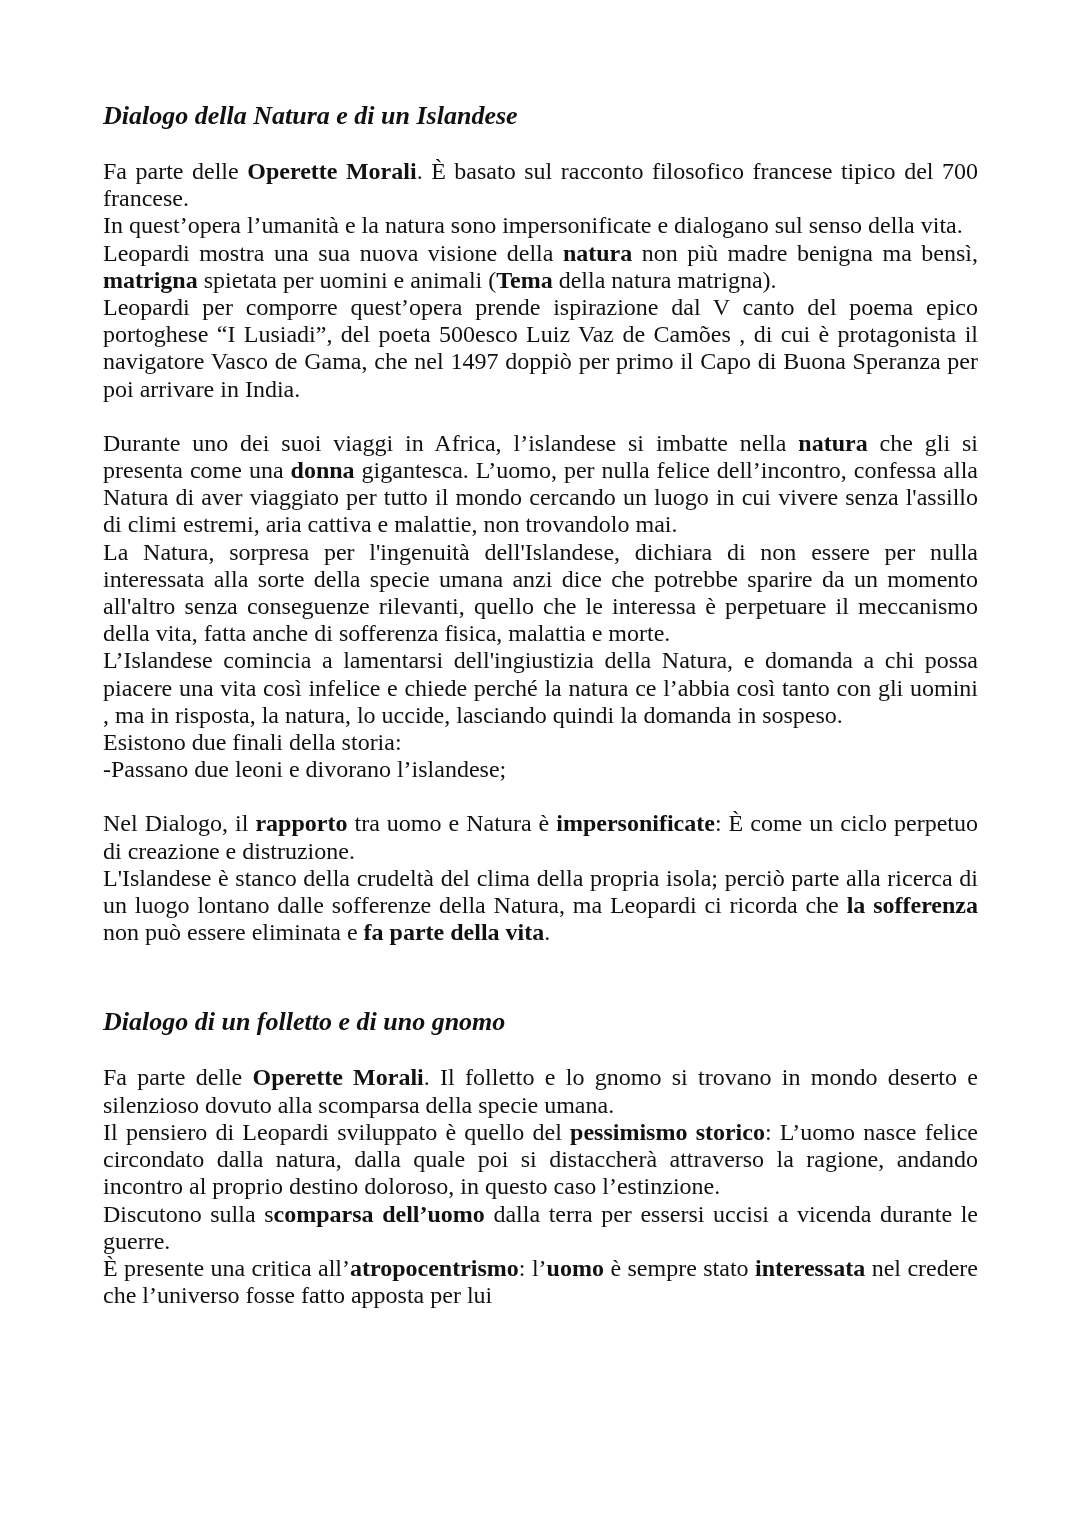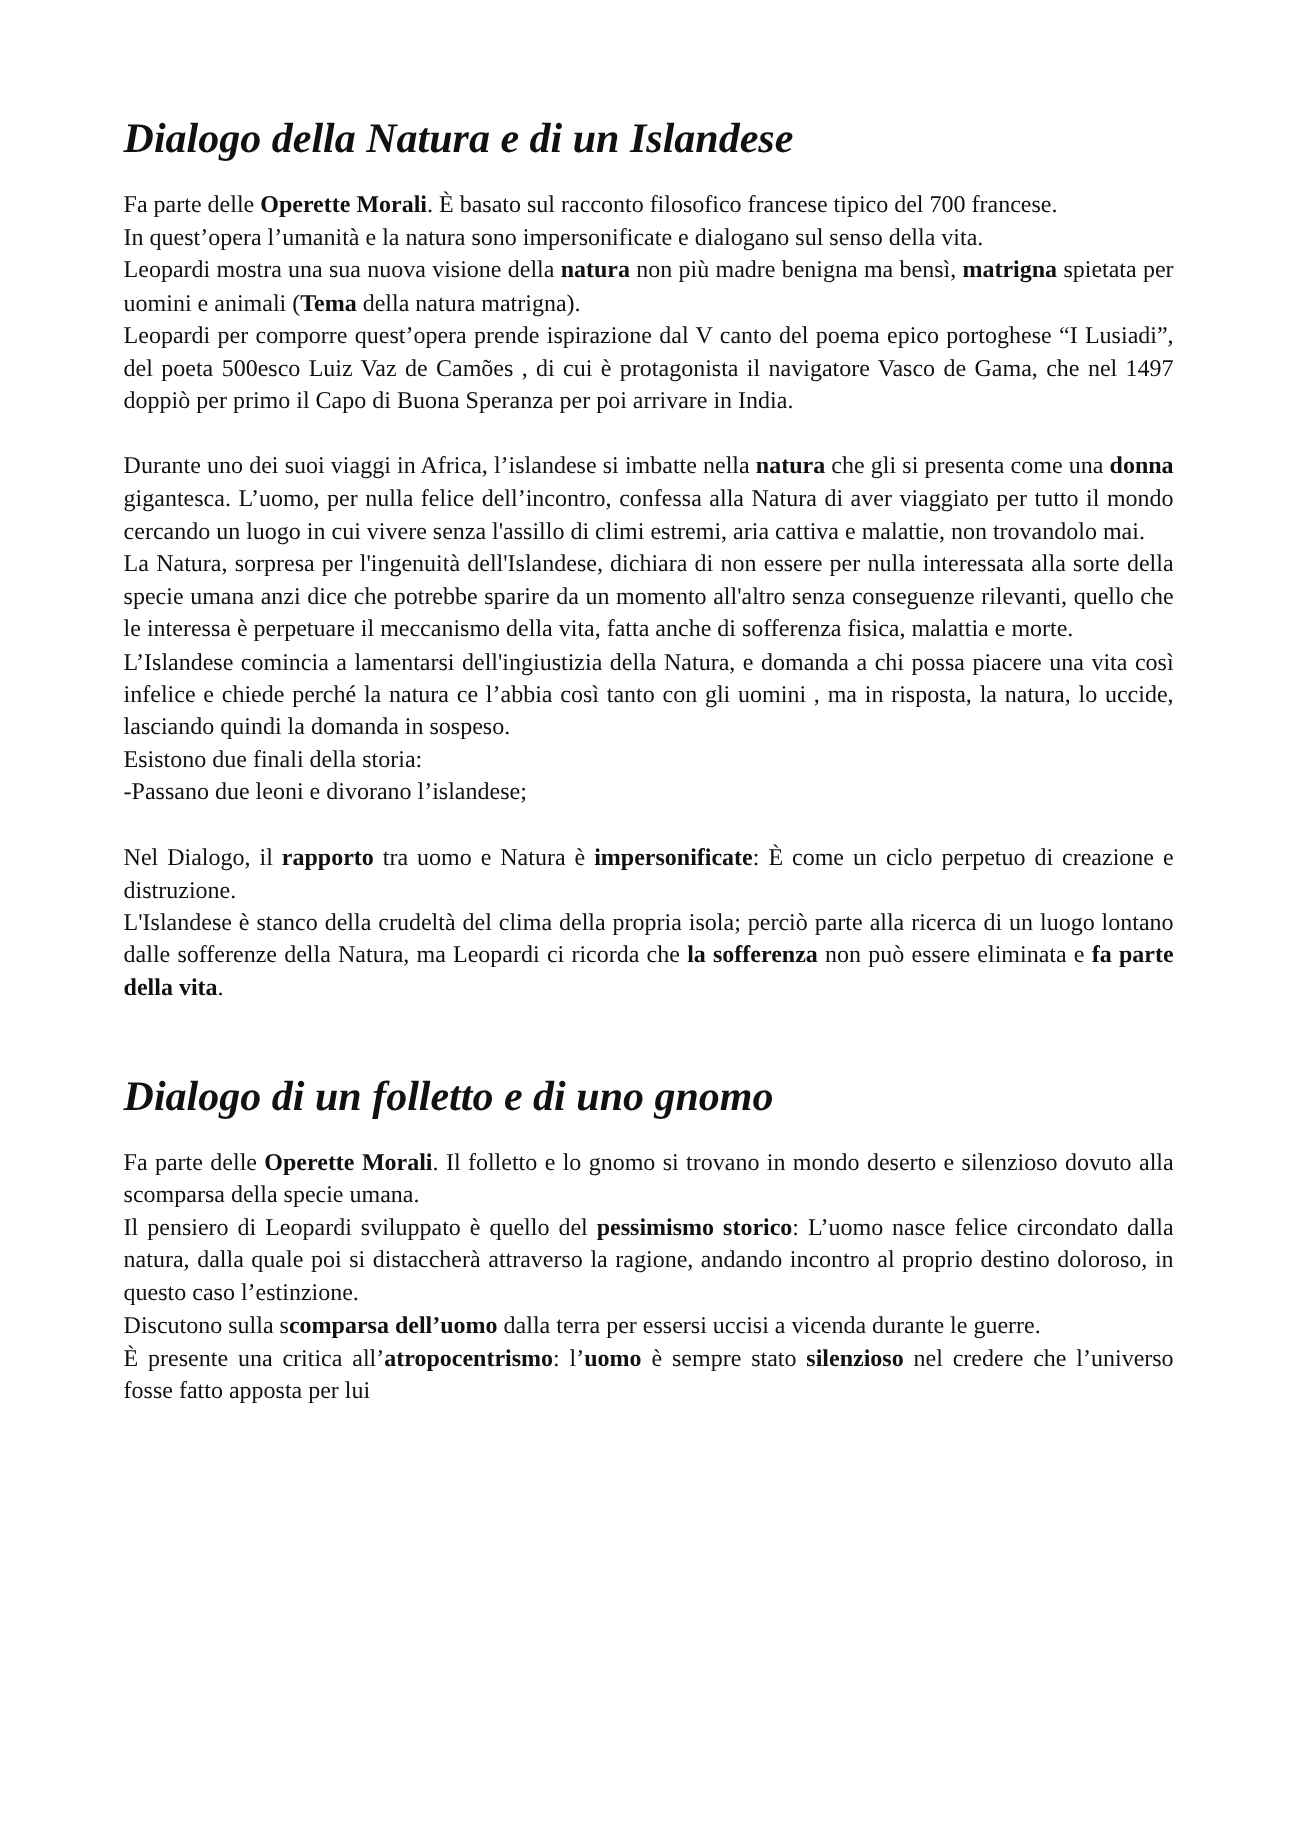--- a/index.html
+++ b/index.html
@@ -9,27 +9,27 @@
     left: 103px;
     top: 96px;
     width: 875px;
     font-family: "Liberation Serif", "DejaVu Serif", serif;
     color: #111111;
   }
   h2.section-title {
     font-family: "Liberation Serif", serif;
     font-weight: bold;
     font-style: italic;
-    font-size: 35px;
+    font-size: 26px;
     line-height: 40px;
     margin: 0 0 22px 0;
     color: #111;
   }
   .para {
-    font-size: 20px;
+    font-size: 24px;
     line-height: 27.2px;
     text-align: justify;
     margin: 0;
   }
   .para b { font-weight: bold; }
   .gap { height: 27px; }
   .gap-big { height: 56px; }
 </style>
 </head>
 <body>
@@ -57,16 +57,16 @@
         <p class="para">L'Islandese è stanco della crudeltà del clima della propria isola; perciò parte alla ricerca di un luogo lontano dalle sofferenze della Natura, ma Leopardi ci ricorda che <b>la sofferenza</b> non può essere eliminata e <b>fa parte della vita</b>.</p>
       </div>
   </div>
   <div class="gap-big"></div>
   <div>
     <h2 class="section-title">Dialogo di un folletto e di uno gnomo</h2>
     <div>
         <p class="para">Fa parte delle <b>Operette Morali</b>. Il folletto e lo gnomo si trovano in mondo deserto e silenzioso dovuto alla scomparsa della specie umana.</p>
         <p class="para">Il pensiero di Leopardi sviluppato è quello del <b>pessimismo storico</b>: L’uomo nasce felice circondato dalla natura, dalla quale poi si distaccherà attraverso la ragione, andando incontro al proprio destino doloroso, in questo caso l’estinzione.</p>
         <p class="para">Discutono sulla s<b>comparsa dell’uomo</b> dalla terra per essersi uccisi a vicenda durante le guerre.</p>
-        <p class="para">È presente una critica all’<b>atropocentrismo</b>: l’<b>uomo</b> è sempre stato <b>silenzioso</b> nel credere che l’universo fosse fatto apposta per lui</p>
+        <p class="para">È presente una critica all’<b>atropocentrismo</b>: l’<b>uomo</b> è sempre stato <b>interessata</b> nel credere che l’universo fosse fatto apposta per lui</p>
       </div>
   </div>
 </div>
 
 </body></html>

